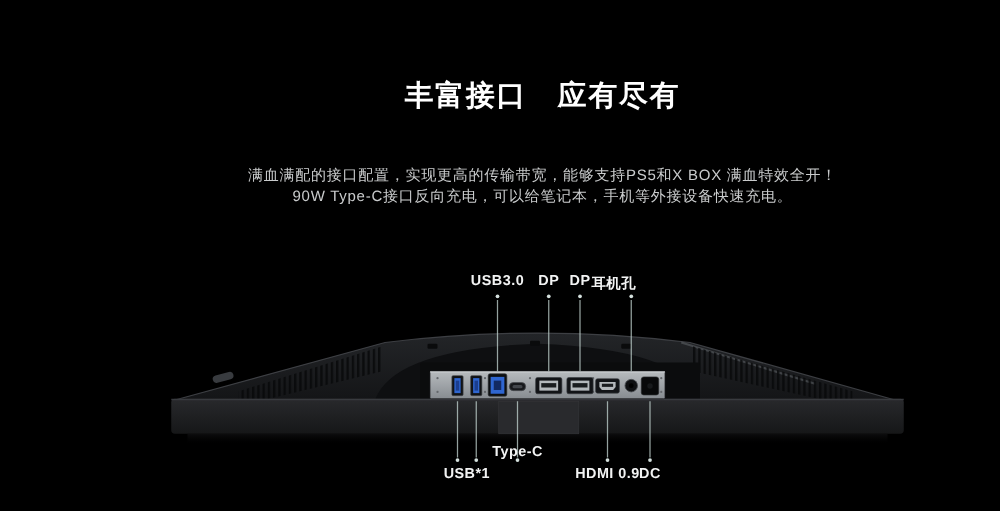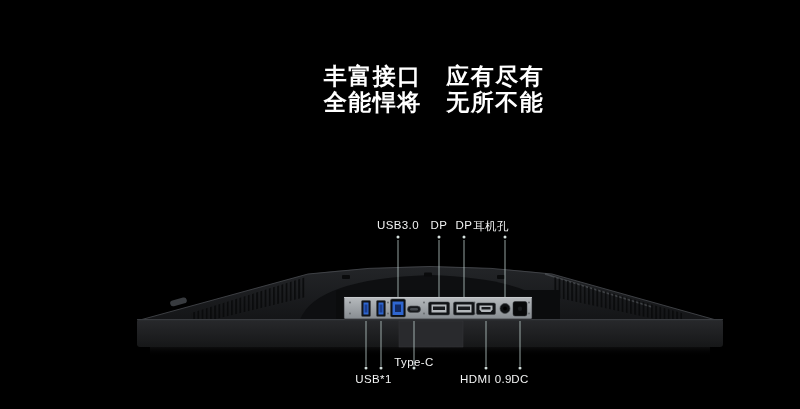--- a/index.html
+++ b/index.html
@@ -11,42 +11,45 @@
   .headline{
     position:absolute;top:47px;left:234px;width:400px;text-align:center;
     color:#fff;font-size:23px;font-weight:700;line-height:26px;letter-spacing:1.5px;
   }
   .desc{
     position:absolute;top:116px;left:134px;width:600px;text-align:center;
     color:#c9cbcc;font-size:12px;font-weight:400;line-height:17px;letter-spacing:0.6px;
   }
   .co-label{
     position:absolute;transform:translateX(-50%);white-space:nowrap;
-    color:#f2f3f3;font-size:11.5px;font-weight:400;letter-spacing:0.4px;
+    color:#f2f3f3;font-size:11.5px;font-weight:700;letter-spacing:0.4px;
   }
   .co-line{
     position:absolute;width:1px;background:rgba(197,216,212,0.75);
     transform:translateX(-0.5px);
   }
   .co-dot{
     position:absolute;width:3px;height:3px;border-radius:50%;
     background:rgba(223,236,233,0.95);transform:translate(-1.5px,-1.5px);
   }
   svg{position:absolute;left:0;top:0;}
 </style>
 </head>
 <body>
 
 <div class="stage">
 
   <div class="headline">
     <div>丰富接口　应有尽有</div>
-    <div>全能悍将　无所不能</div>
   </div>
 
+  <div class="desc">
+    <div>满血满配的接口配置，实现更高的传输带宽，能够支持PS5和X BOX 满血特效全开！</div>
+    <div>90W Type-C接口反向充电，可以给笔记本，手机等外接设备快速充电。</div>
+  </div>
 
   <svg width="800" height="409" viewBox="0 0 800 409">
     <defs>
       <linearGradient id="shellGrad" x1="0" y1="0" x2="0" y2="1">
         <stop offset="0" stop-color="#232528"></stop>
         <stop offset="1" stop-color="#141517"></stop>
       </linearGradient>
       <linearGradient id="barGrad" x1="0" y1="0" x2="0" y2="1">
         <stop offset="0" stop-color="#28292c"></stop>
         <stop offset="1" stop-color="#161718"></stop>

